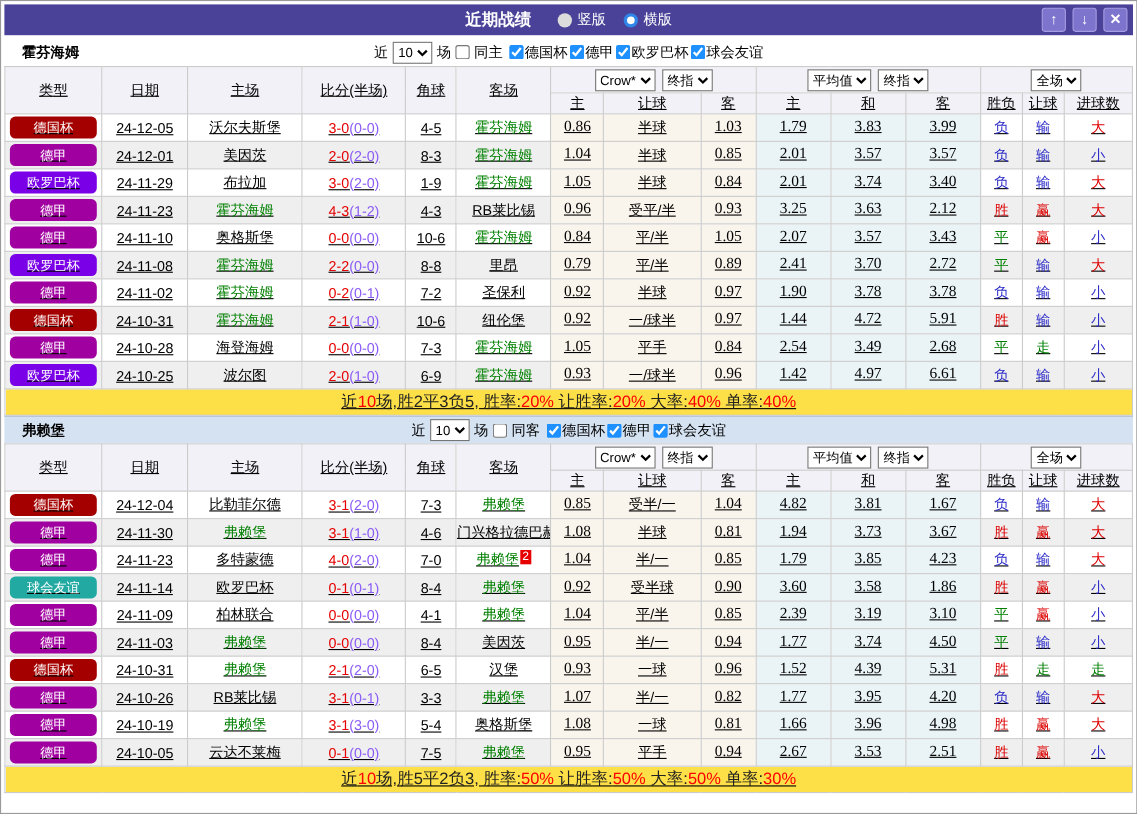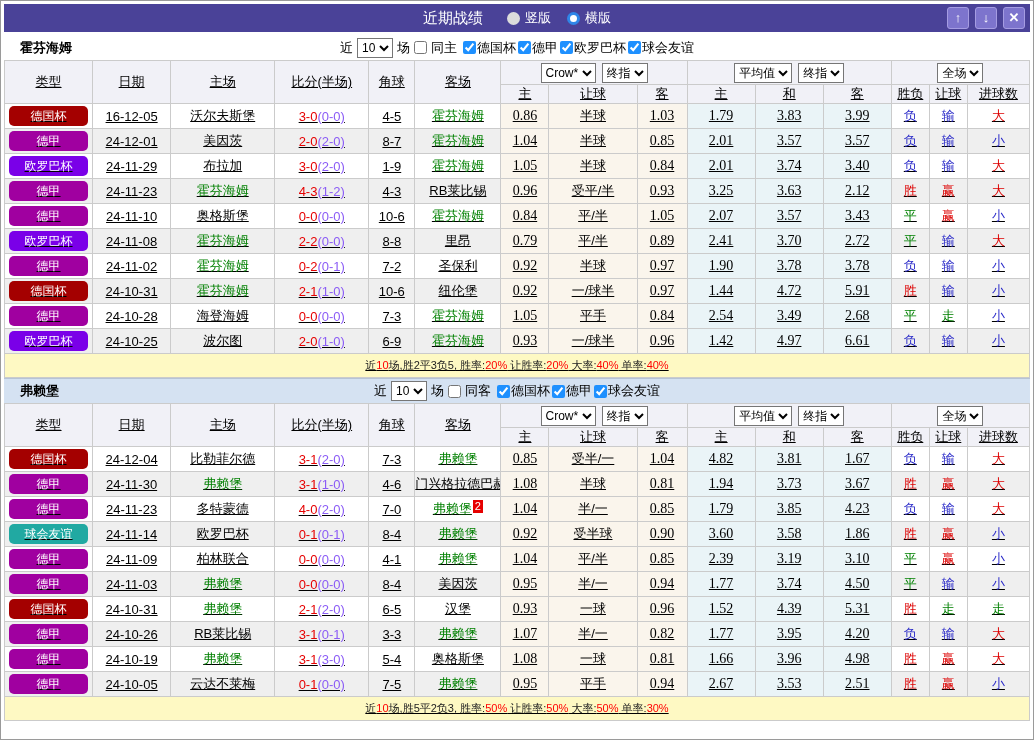--- a/index.html
+++ b/index.html
@@ -2,21 +2,21 @@
 <html><head>
 <meta charset="utf-8">
 <style>
   * { box-sizing: border-box; margin: 0; padding: 0; }
   body { font-family: "Liberation Sans", sans-serif; background:#fff; }
   .page { width:1034px; height:740px; border:1px solid #9a9a9a; padding:3px; overflow:hidden; background:#fff; }
 
   
   .titlebar { position:relative; height:28px; background:#4a4298; margin-bottom:3px;
               display:flex; align-items:center; justify-content:center; color:#fff; }
-  .titlebar .title { font-size:15px; font-weight:normal; margin-right:24px; }
+  .titlebar .title { font-size:15px; font-weight:bold; margin-right:24px; }
   .radio-group { display:flex; align-items:center; gap:16px; }
   .radio-opt { display:flex; align-items:center; gap:5px; font-size:13px; cursor:pointer; }
   .radio-dot { width:13px; height:13px; border-radius:50%; background:#dcdcdc; display:inline-block; }
   .radio-ring { width:13px; height:13px; border-radius:50%; background:#fff; border:3px solid #2f86e8; display:inline-block; }
   .tb-buttons { position:absolute; right:5px; top:3px; display:flex; gap:6px; }
   .tb-btn { width:22px; height:22px; background:#7d74cd; border:1px solid #a59ce2; border-radius:3px;
             color:#fff; font-size:13px; line-height:20px; text-align:center; cursor:pointer; font-weight:bold; }
 
   
   .filter-row { position:relative; height:25px; display:flex; align-items:center; justify-content:center;
@@ -44,21 +44,21 @@
   tbody td.col-odds { background:#faf5ec !important;margin-left:44px; }
   tbody td.col-avg  { background:#eaf4f7 !important; }
   td.num { font-family:"Liberation Serif", serif; font-size:14px; }
   .type-badge { display:block; margin:2px 4px; border-radius:5px; color:#fff; font-size:12px;
                 line-height:20px; font-weight:normal; }
   .team-green { color:#008000; }
   .score-ft { color:#e60000; }
   .score-ht { color:#8b5cf6; }
   .away-sup { background:#e60000; color:#fff; font-size:11px; padding:0 2px; margin-left:1px;
               vertical-align:top; line-height:13px; display:inline-block; }
-  tfoot td { height:24px; font-size:11px; background:#fef9c3; color:#222; }
+  tfoot td { height:24px; font-size:15px; background:#fde047; color:#222; }
   tfoot .red { color:#f00; }
 </style>
 </head>
 <body>
 
 <div class="page">
 
   <div class="titlebar">
     <span class="title">近期战绩</span>
     <div class="radio-group">
@@ -143,21 +143,21 @@
         <th>胜负</th>
         <th>让球</th>
         <th>进球数</th>
       </tr>
     </thead>
     <tbody>
         <tr>
           <td>
             <span class="type-badge" style="background: rgb(164, 0, 0);">德国杯</span>
           </td>
-          <td>16-12-05</td>
+          <td>24-12-05</td>
           <td><span>沃尔夫斯堡</span></td>
           <td><span class="score-ft">3-0</span><span class="score-ht">(0-0)</span></td>
           <td>4-5</td>
           <td><span class="team-green">霍芬海姆</span></td>
           <td class="col-odds num">0.86</td>
           <td class="col-odds ">半球</td>
           <td class="col-odds num">1.03</td>
           <td class="col-avg num">1.79</td>
           <td class="col-avg num">3.83</td>
           <td class="col-avg num">3.99</td>
@@ -165,21 +165,21 @@
           <td style="color: rgb(41, 41, 200);">输</td>
           <td style="color: rgb(221, 0, 0);">大</td>
         </tr>
         <tr>
           <td>
             <span class="type-badge" style="background: rgb(160, 0, 160);">德甲</span>
           </td>
           <td>24-12-01</td>
           <td><span>美因茨</span></td>
           <td><span class="score-ft">2-0</span><span class="score-ht">(2-0)</span></td>
-          <td>8-7</td>
+          <td>8-3</td>
           <td><span class="team-green">霍芬海姆</span></td>
           <td class="col-odds num">1.04</td>
           <td class="col-odds ">半球</td>
           <td class="col-odds num">0.85</td>
           <td class="col-avg num">2.01</td>
           <td class="col-avg num">3.57</td>
           <td class="col-avg num">3.57</td>
           <td style="color: rgb(41, 41, 200);">负</td>
           <td style="color: rgb(41, 41, 200);">输</td>
           <td style="color: rgb(41, 41, 200);">小</td>

